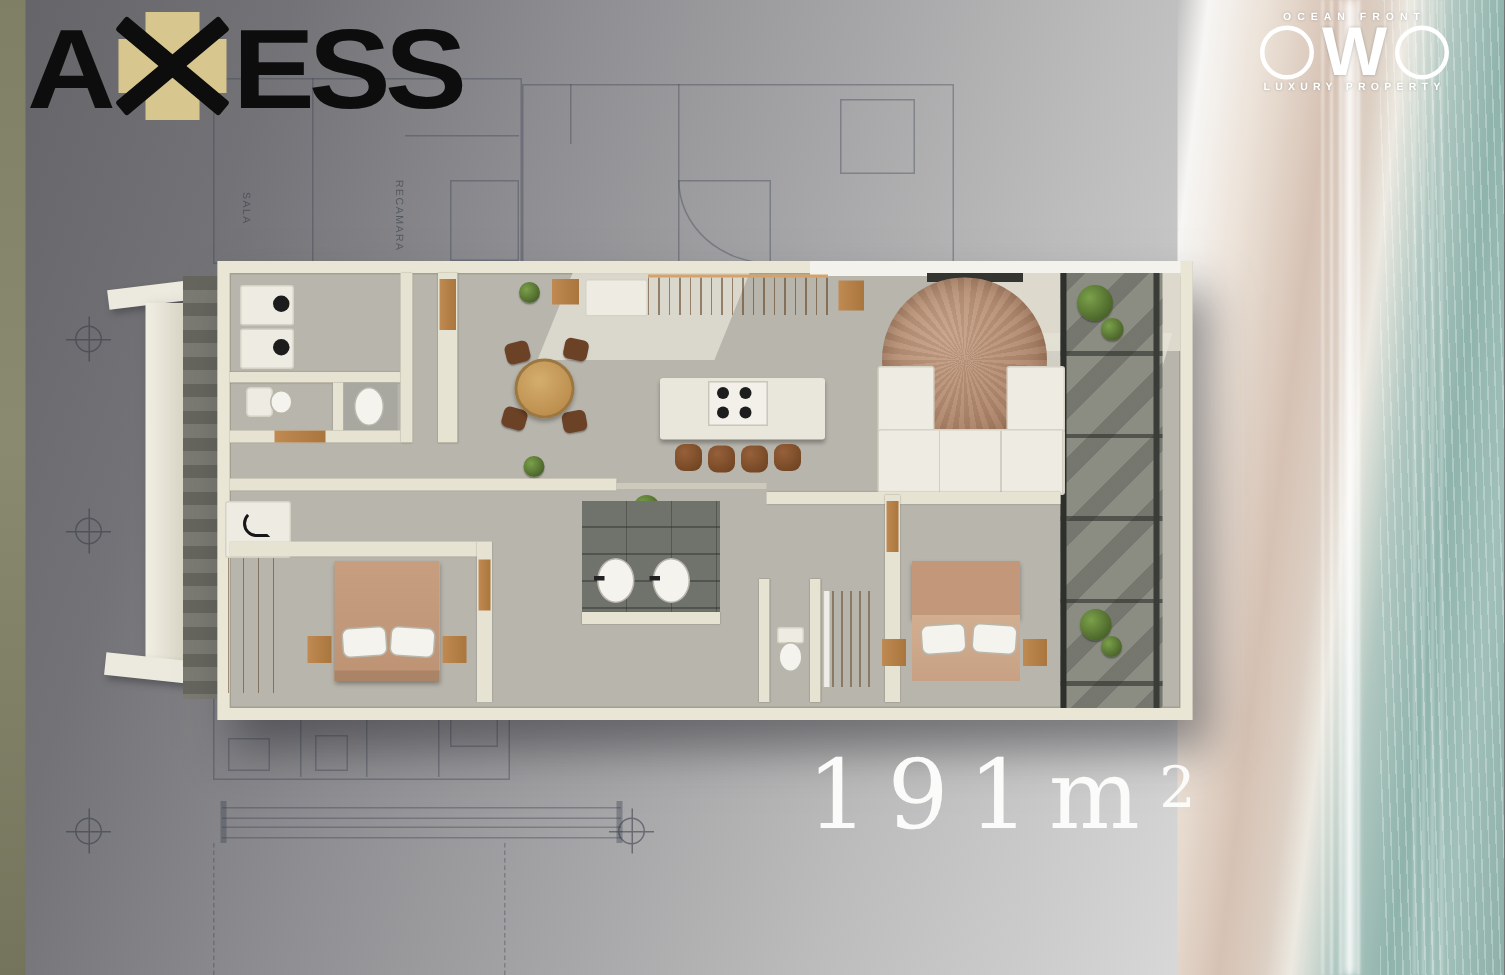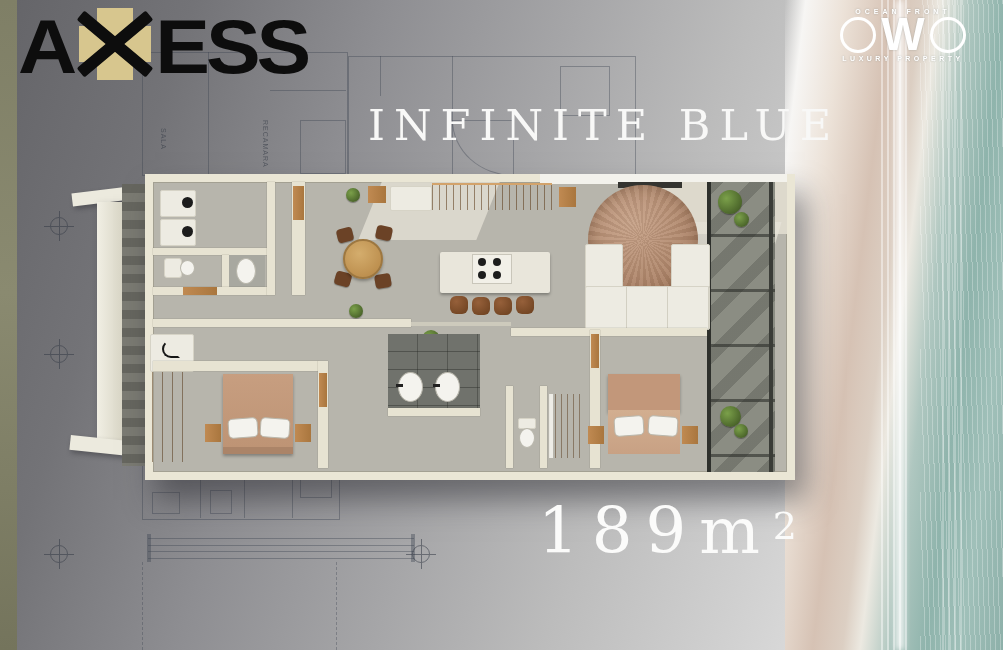--- a/index.html
+++ b/index.html
@@ -134,21 +134,20 @@
       <span class="axess-cross">
         <span class="pv"></span>
           <span class="ph"></span>
         <span class="xb" style="transform:rotate(40deg);"></span>
         <span class="xb" style="transform:rotate(-40deg);"></span>
       </span>
       <span class="axess-letter">ESS</span>
     </div>
   </div>
 
-  <div class="big-title">INFINITE BLUE</div>
 
   <div id="plan">
 
     <div class="it" style="left:2px;top:24px;width:58px;height:13px;background:#eceade;transform:rotate(-7deg);box-shadow:2px 3px 5px rgba(40,40,45,.4);"></div>
     <div class="it" style="left:27px;top:36px;width:26px;height:240px;background:linear-gradient(90deg,#f1efe4,#d8d5c5);box-shadow:3px 4px 8px rgba(40,40,45,.35);"></div>
     <div class="it" style="left:0;top:272px;width:60px;height:15px;background:#eceade;transform:rotate(6deg);box-shadow:2px 3px 5px rgba(40,40,45,.4);"></div>
     <div class="it" style="left:52px;top:18px;width:28px;height:282px;background:#74746c;background-image:repeating-linear-gradient(180deg,rgba(0,0,0,.12) 0 9px,rgba(255,255,255,.05) 9px 18px);"></div>
 
     <div class="unit"></div>
 
@@ -248,15 +247,15 @@
     <div class="it wall" style="left:520px;top:164px;width:10px;height:138px;"></div>
     <div class="it wood" style="left:521px;top:168px;width:8px;height:34px;"></div>
     <div class="it wood" style="left:518px;top:260px;width:16px;height:18px;"></div>
     <div class="it" style="left:538px;top:208px;width:72px;height:38px;background:#c2977a;box-shadow:0 2px 3px rgba(0,0,0,.3);"></div>
     <div class="it" style="left:538px;top:244px;width:72px;height:44px;background:linear-gradient(180deg,#d2ae90,#c8a184);"></div>
     <div class="it oval" style="left:544px;top:250px;width:30px;height:20px;border-radius:5px;transform:rotate(-4deg);"></div>
     <div class="it oval" style="left:578px;top:250px;width:30px;height:20px;border-radius:5px;transform:rotate(4deg);"></div>
     <div class="it wood" style="left:612px;top:260px;width:16px;height:18px;"></div>
   </div>
 
-  <div class="area"><span>189m</span><sup>2</sup></div>
+  <div class="area"><span>191m</span><sup>2</sup></div>
 
 </div>
 
 </body></html>

